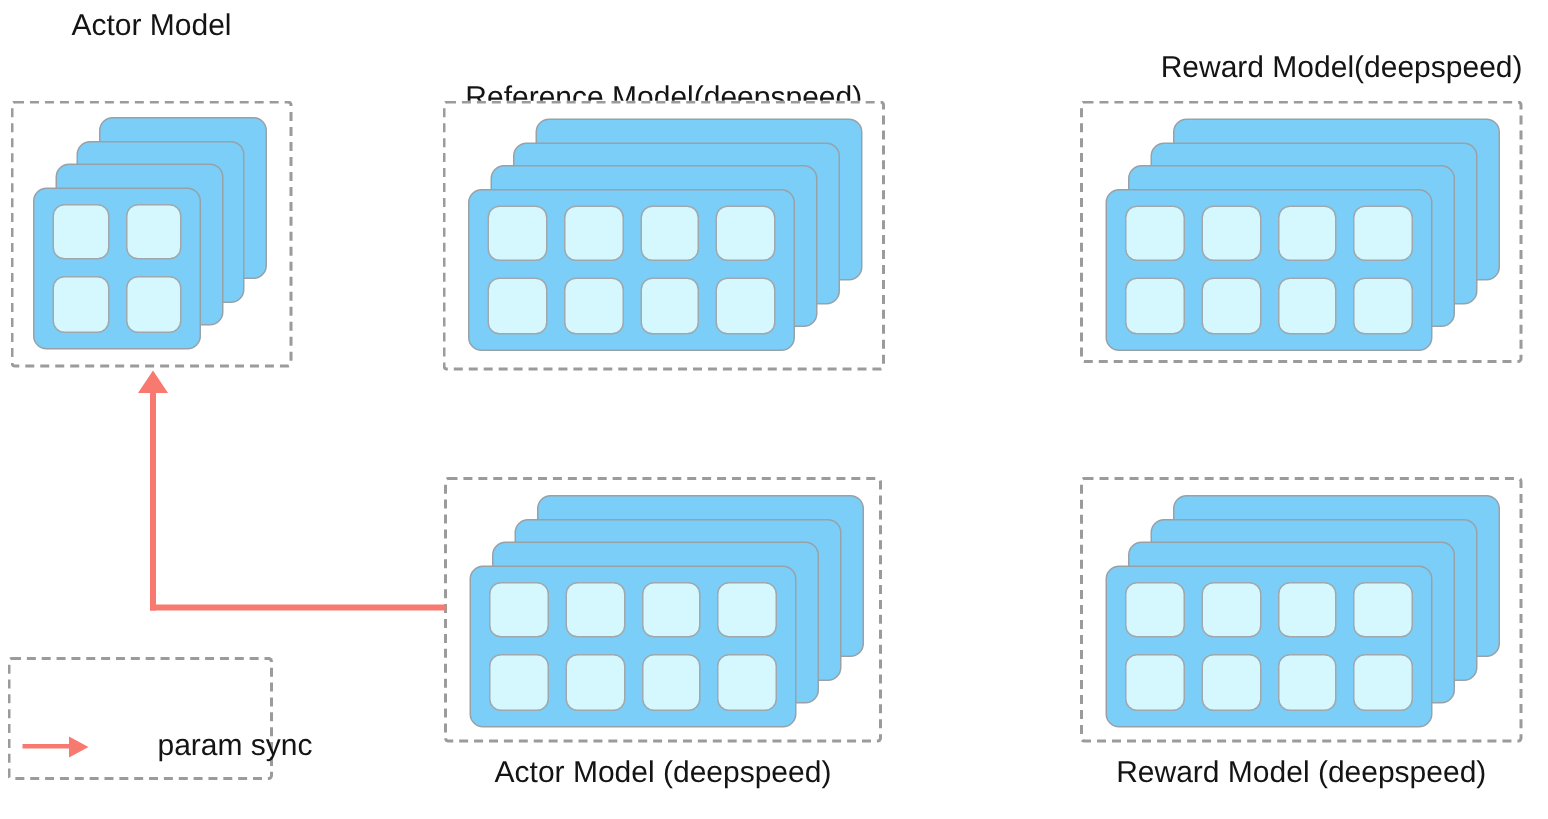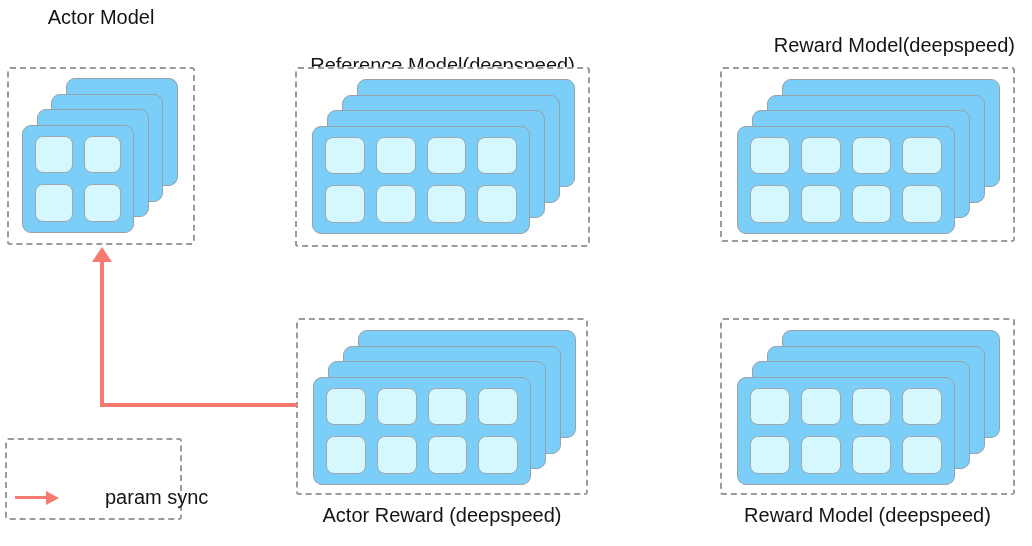--- a/index.html
+++ b/index.html
@@ -132,21 +132,21 @@
             <div class="gpu-cell"></div>
             <div class="gpu-cell"></div>
             <div class="gpu-cell"></div>
             <div class="gpu-cell"></div>
             <div class="gpu-cell"></div>
             <div class="gpu-cell"></div>
           </div>
         </div>
     </div>
     <div class="model-label" style="left:296px;top:504px;width:292px;">
-      <div>Actor Reward (deepspeed)</div>
+      <div>Actor Model (deepspeed)</div>
     </div>
   </div>
 
   <div>
     <div class="dashed-box" style="left:720px;top:318px;width:295px;height:177px;">
       <div class="gpu-stack" style="left: 15px; top: 10px; width: 263px; height: 154.5px;">
           <div class="gpu-card" style="left: 45px; top: 0px; width: 218px; height: 108px; grid-template-columns: repeat(4, 1fr);"></div>
           <div class="gpu-card" style="left: 30px; top: 15.5px; width: 218px; height: 108px; grid-template-columns: repeat(4, 1fr);"></div>
           <div class="gpu-card" style="left: 15px; top: 31px; width: 218px; height: 108px; grid-template-columns: repeat(4, 1fr);"></div>
           <div class="gpu-card" style="left: 0px; top: 46.5px; width: 218px; height: 108px; grid-template-columns: repeat(4, 1fr);">

